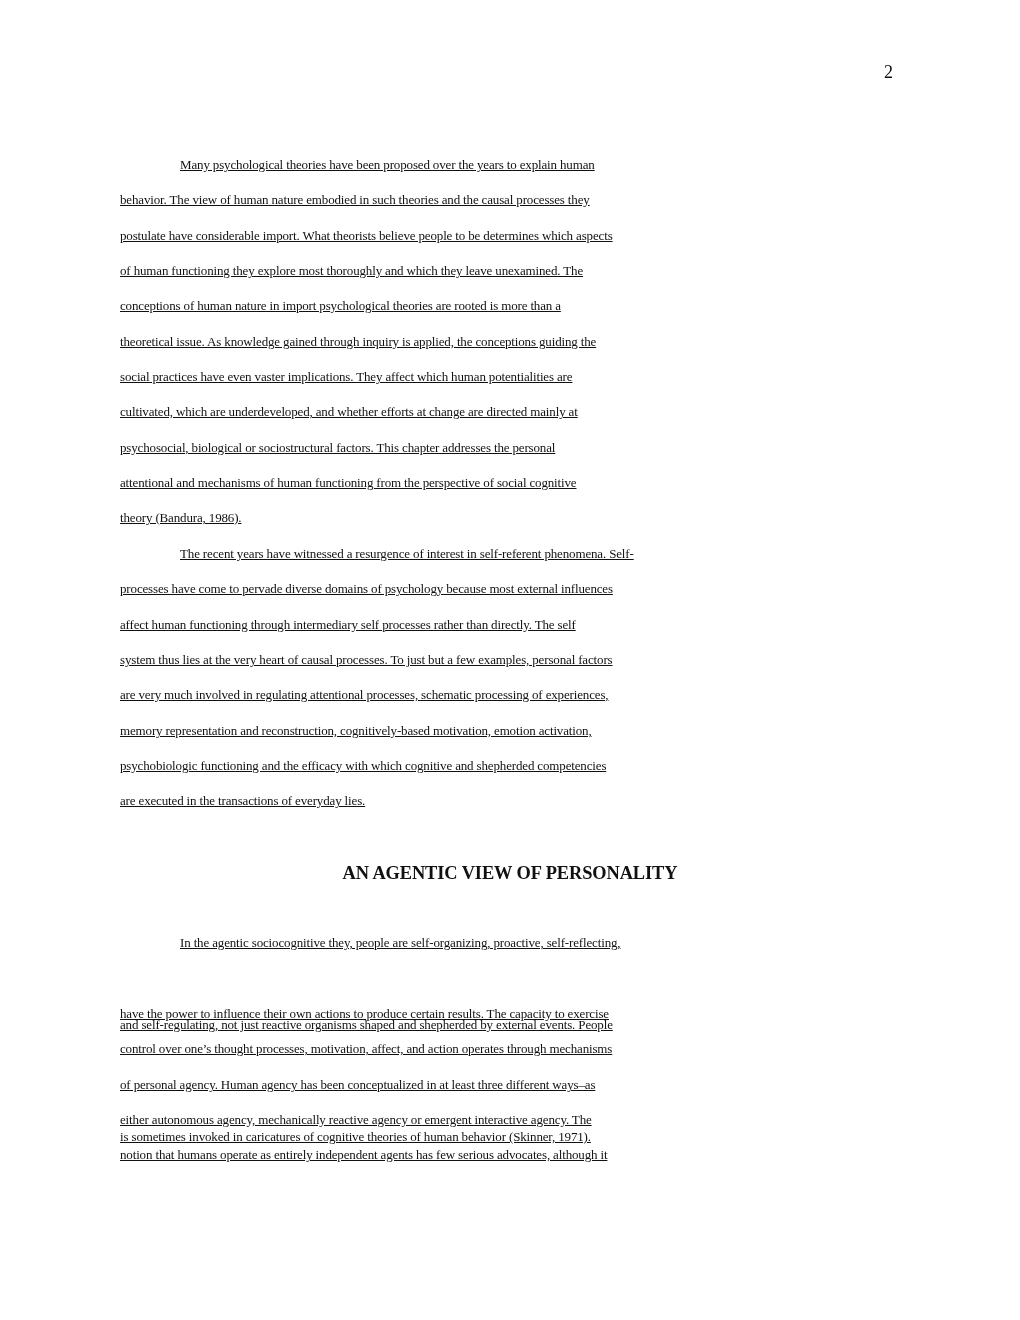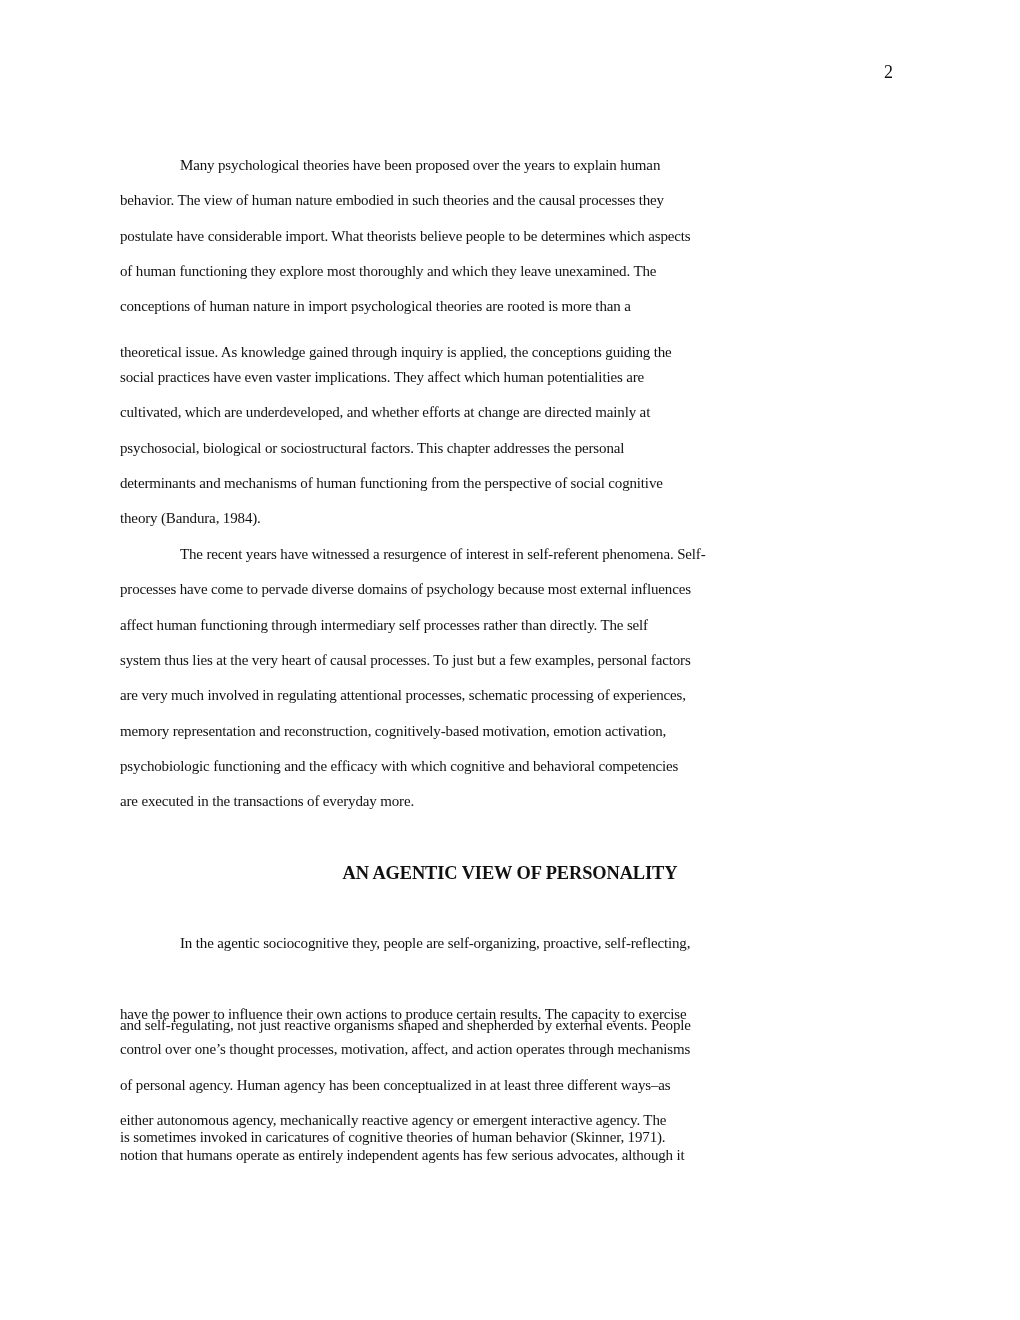--- a/index.html
+++ b/index.html
@@ -1,53 +1,53 @@
 <!DOCTYPE html>
 <html><head>
 <meta charset="utf-8">
 <style>
   html, body { margin: 0; padding: 0; background: #ffffff; }
   body { width: 1020px; height: 1320px; position: relative; overflow: hidden;
          font-family: "Liberation Serif", "DejaVu Serif", serif; color: #111; }
   .page-number { position: absolute; left: 884px; top: 60px; font-size: 18px; line-height: 24px; }
-  .line { position: absolute; left: 120px; width: 790px; font-size: 15px; line-height: 24px;
-          white-space: nowrap; letter-spacing: -0.15px; }
+  .line { position: absolute; left: 120px; width: 790px; font-size: 13px; line-height: 24px;
+          white-space: nowrap; letter-spacing: -0.15px; text-decoration: underline; }
   .line.indent { left: 180px; }
   .heading { position: absolute; left: 0; width: 1020px; text-align: center; font-weight: bold;
              font-size: 18.4px; line-height: 24px; letter-spacing: -0.1px; }
 </style>
 </head>
 <body>
 
 <div>
   <div class="page-number">2</div>
 
   <div>
     <div class="line indent" style="top:153px">Many psychological theories have been proposed over the years to explain human</div>
     <div class="line" style="top:188px">behavior. The view of human nature embodied in such theories and the causal processes they</div>
     <div class="line" style="top:224px">postulate have considerable import. What theorists believe people to be determines which aspects</div>
     <div class="line" style="top:259px">of human functioning they explore most thoroughly and which they leave unexamined. The</div>
     <div class="line" style="top:294px">conceptions of human nature in import psychological theories are rooted is more than a</div>
-    <div class="line" style="top:340px">theoretical issue. As knowledge gained through inquiry is applied, the conceptions guiding the</div>
+    <div class="line" style="top:330px">theoretical issue. As knowledge gained through inquiry is applied, the conceptions guiding the</div>
     <div class="line" style="top:365px">social practices have even vaster implications. They affect which human potentialities are</div>
     <div class="line" style="top:400px">cultivated, which are underdeveloped, and whether efforts at change are directed mainly at</div>
     <div class="line" style="top:436px">psychosocial, biological or sociostructural factors. This chapter addresses the personal</div>
-    <div class="line" style="top:471px">determinants and mechanisms of human functioning from the perspective of social cognitive</div>
-    <div class="line" style="top:506px">theory (Bandura, 1984).</div>
+    <div class="line" style="top:471px">attentional and mechanisms of human functioning from the perspective of social cognitive</div>
+    <div class="line" style="top:506px">theory (Bandura, 1986).</div>
   </div>
 
   <div>
     <div class="line indent" style="top:542px">The recent years have witnessed a resurgence of interest in self-referent phenomena. Self-</div>
     <div class="line" style="top:577px">processes have come to pervade diverse domains of psychology because most external influences</div>
     <div class="line" style="top:613px">affect human functioning through intermediary self processes rather than directly. The self</div>
     <div class="line" style="top:648px">system thus lies at the very heart of causal processes. To just but a few examples, personal factors</div>
     <div class="line" style="top:683px">are very much involved in regulating attentional processes, schematic processing of experiences,</div>
     <div class="line" style="top:719px">memory representation and reconstruction, cognitively-based motivation, emotion activation,</div>
-    <div class="line" style="top:754px">psychobiologic functioning and the efficacy with which cognitive and behavioral competencies</div>
-    <div class="line" style="top:789px">are executed in the transactions of everyday more.</div>
+    <div class="line" style="top:754px">psychobiologic functioning and the efficacy with which cognitive and shepherded competencies</div>
+    <div class="line" style="top:789px">are executed in the transactions of everyday lies.</div>
   </div>
 
   <div class="heading" style="top:861px">AN AGENTIC VIEW OF PERSONALITY</div>
 
   <div>
     <div class="line indent" style="top:931px">In the agentic sociocognitive they, people are self-organizing, proactive, self-reflecting,</div>
     <div class="line" style="top:1013px">and self-regulating, not just reactive organisms shaped and shepherded by external events. People</div>
     <div class="line" style="top:1002px">have the power to influence their own actions to produce certain results. The capacity to exercise</div>
     <div class="line" style="top:1037px">control over one’s thought processes, motivation, affect, and action operates through mechanisms</div>
     <div class="line" style="top:1073px">of personal agency. Human agency has been conceptualized in at least three different ways–as</div>

